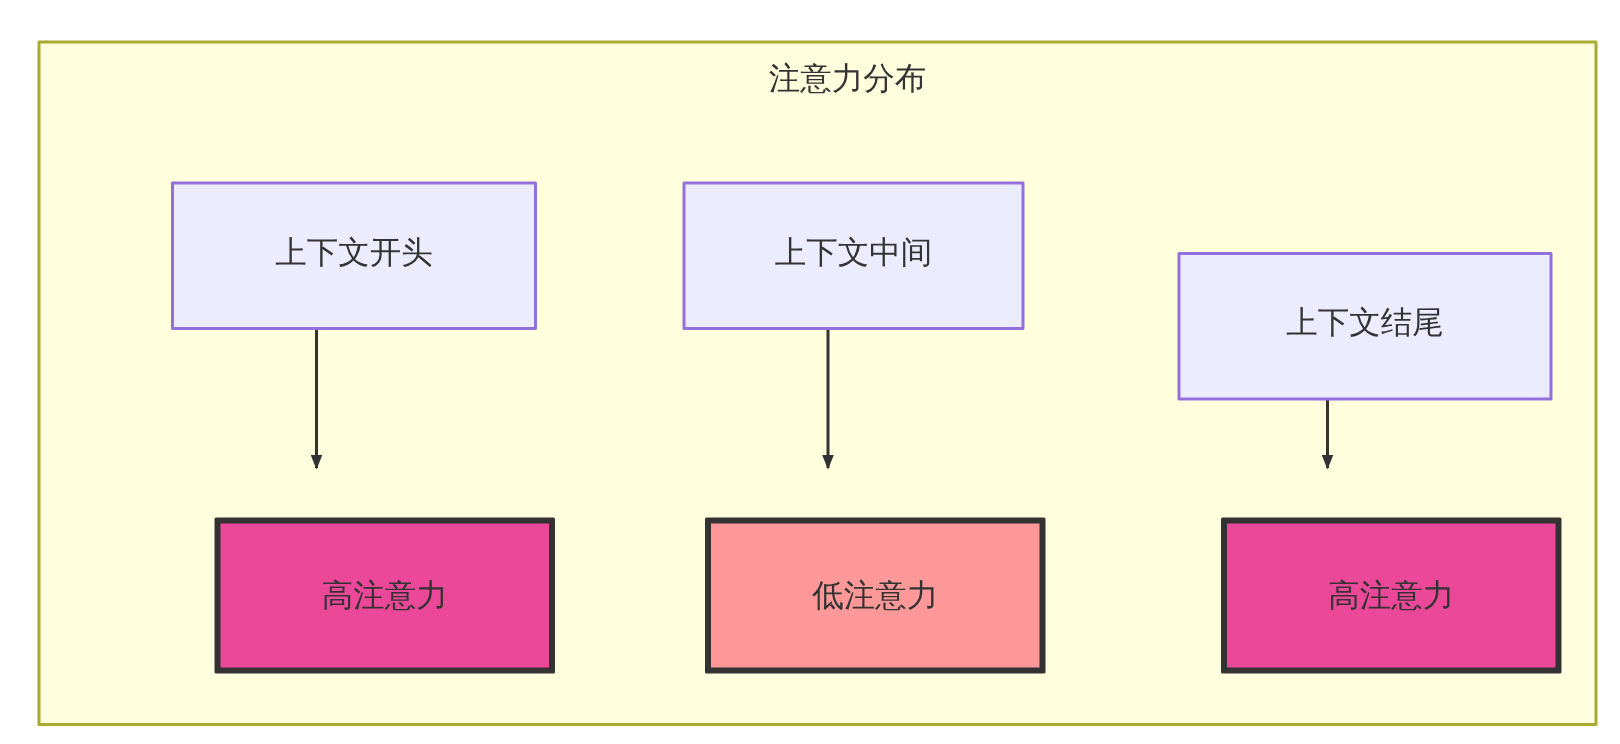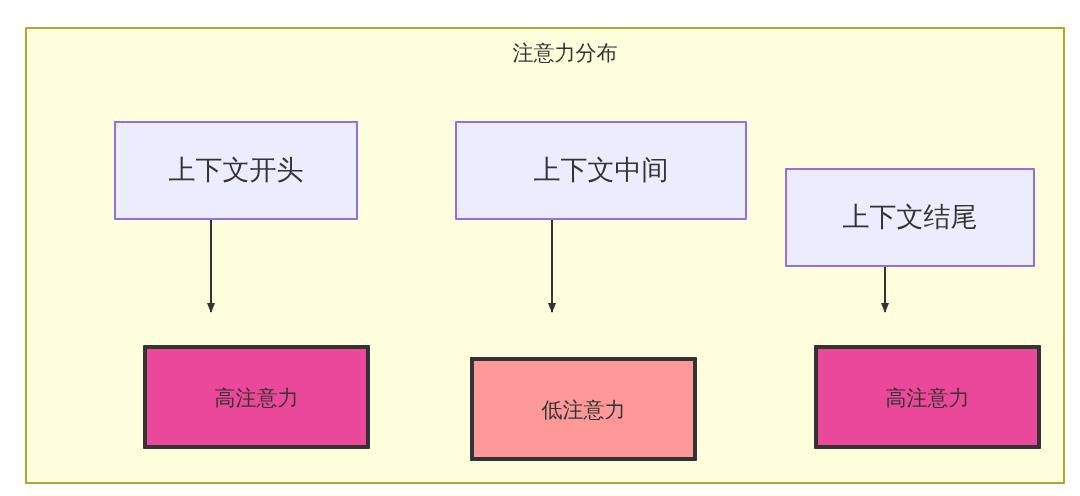--- a/index.html
+++ b/index.html
@@ -52,28 +52,29 @@
     position: absolute;
     box-sizing: border-box;
     background: #ececff;
     border: 2px solid #9370db;
     display: flex;
     align-items: center;
     justify-content: center;
     border-radius: 1px;
   }
   .ctx-label {
-    font-size: 27px;
+    font-size: 21px;
     color: #333333;
     white-space: nowrap;
     line-height: 1;
+    font-family: Liberation Mono, monospace;
   }
 
   #ctx-node-0 { left: 87px;  top: 92px; width: 244px; height: 99px; }
-  #ctx-node-1 { left: 428px; top: 92px; width: 292px; height: 99px; }
+  #ctx-node-1 { left: 428px; top: 92px; width: 228px; height: 99px; }
   #ctx-node-2 { left: 758px; top: 92px; width: 250px; height: 99px; margin-top: 47px; }
 
   
   .att-node {
     position: absolute;
     box-sizing: border-box;
     border: 4px solid #333333;
     display: flex;
     align-items: center;
     justify-content: center;
@@ -82,21 +83,21 @@
   .att-label {
     font-size: 21px;
     color: #333333;
     white-space: nowrap;
     line-height: 1;
   }
   .att-high { background: #ec4899; margin-left: 14px; }
   .att-low  { background: #ff9999; }
 
   #att-node-0 { left: 102px; top: 316px; width: 227px; height: 104px; }
-  #att-node-1 { left: 443px; top: 328px; width: 227px; height: 104px; }
+  #att-node-1 { left: 443px; top: 316px; width: 227px; height: 104px; }
   #att-node-2 { left: 773px; top: 316px; width: 227px; height: 104px; }
 
   
   #edges {
     position: absolute;
     left: 0;
     top: 0;
     width: 1040px;
     height: 457px;
     pointer-events: none;

